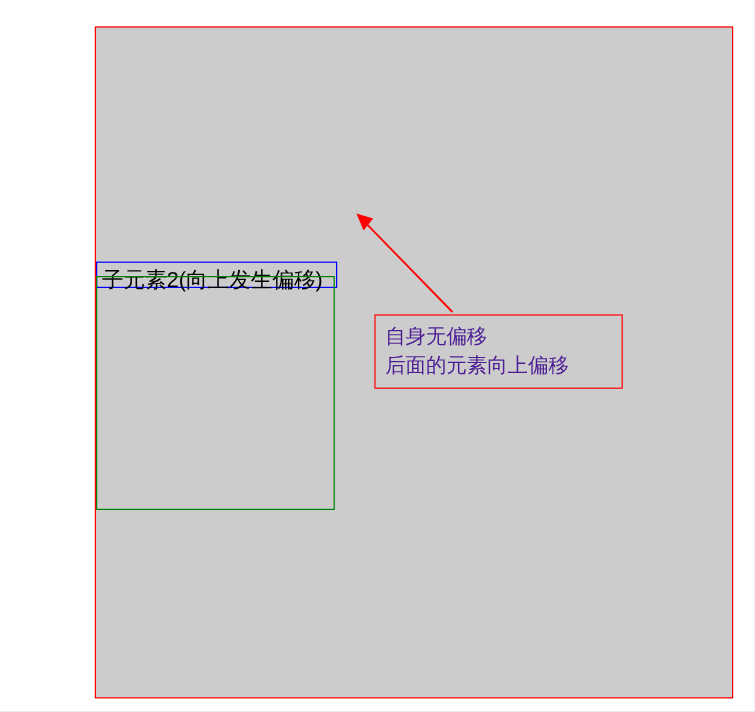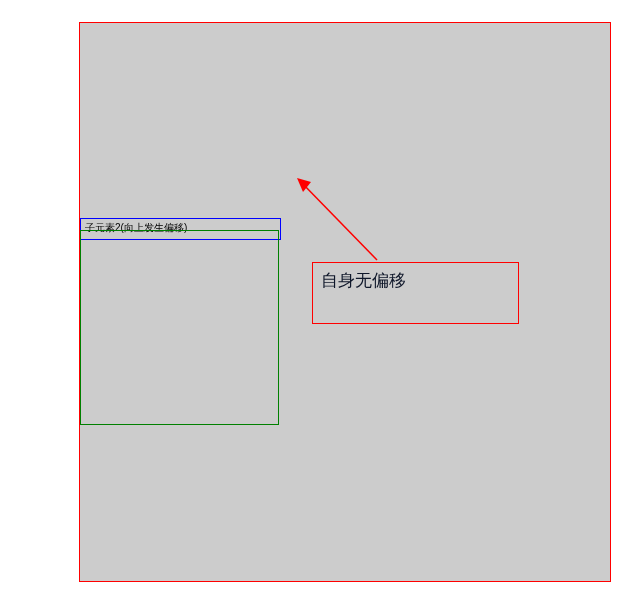--- a/index.html
+++ b/index.html
@@ -40,21 +40,21 @@
     .child2-blue {
       position: absolute;
       left: 0;
       top: 195px;
       width: 201px;
       height: 22px;
       border: 1px solid #0000ff;
       background: #cccccc;
     }
     .child2-blue .label {
-      font-size: 10px;
+      font-size: 18px;
       padding: 2px 4px;
       color: #000;
     }
     .child2-green {
       position: absolute;
       left: 0;
       top: 207px;
       width: 199px;
       height: 195px;
       border: 1px solid #008000;
@@ -65,21 +65,21 @@
       left: 232px;
       top: 239px;
       width: 207px;
       height: 62px;
       border: 1px solid #ff0000;
       background: transparent;
       padding: 6px 8px;
     }
     .annotation-box .line {
       font-size: 17px;
-      color: #0f172a;
+      color: #4c1d95;
       line-height: 24px;
     }
     .arrow-svg {
       position: absolute;
       left: 207px;
       top: 145px;
       width: 110px;
       height: 100px;
       pointer-events: none;
     }
@@ -96,15 +96,16 @@
 
   <div class="child2-green"></div>
 
   <svg class="arrow-svg" viewBox="0 0 110 100">
     <line x1="90" y1="92" x2="14" y2="14" stroke="#ff0000" stroke-width="1.5"></line>
     <polygon points="10,10 24,14 16,24" fill="#ff0000"></polygon>
   </svg>
 
   <div class="annotation-box">
     <div class="line">自身无偏移</div>
+    <div class="line">后面的元素向上偏移</div>
   </div>
 
 </div>
 
 </body></html>

